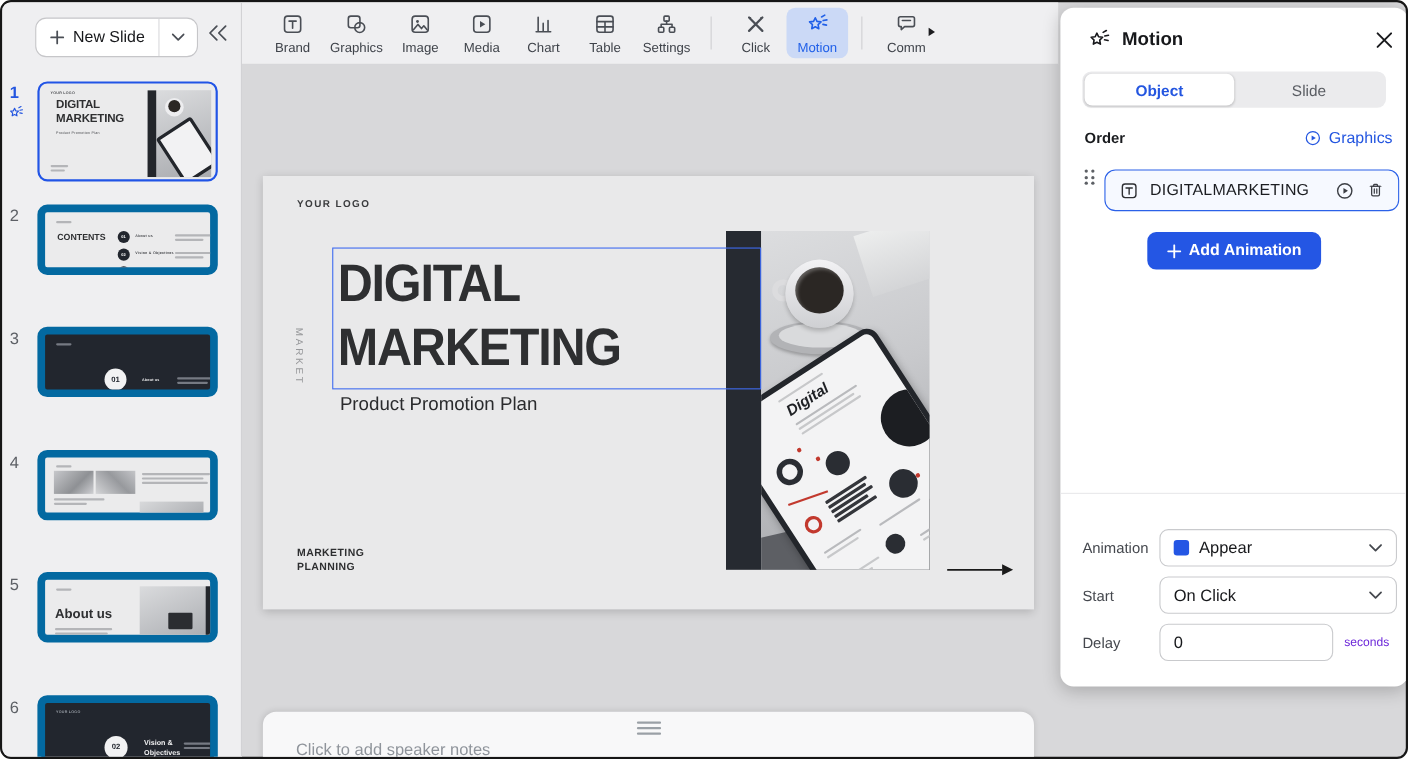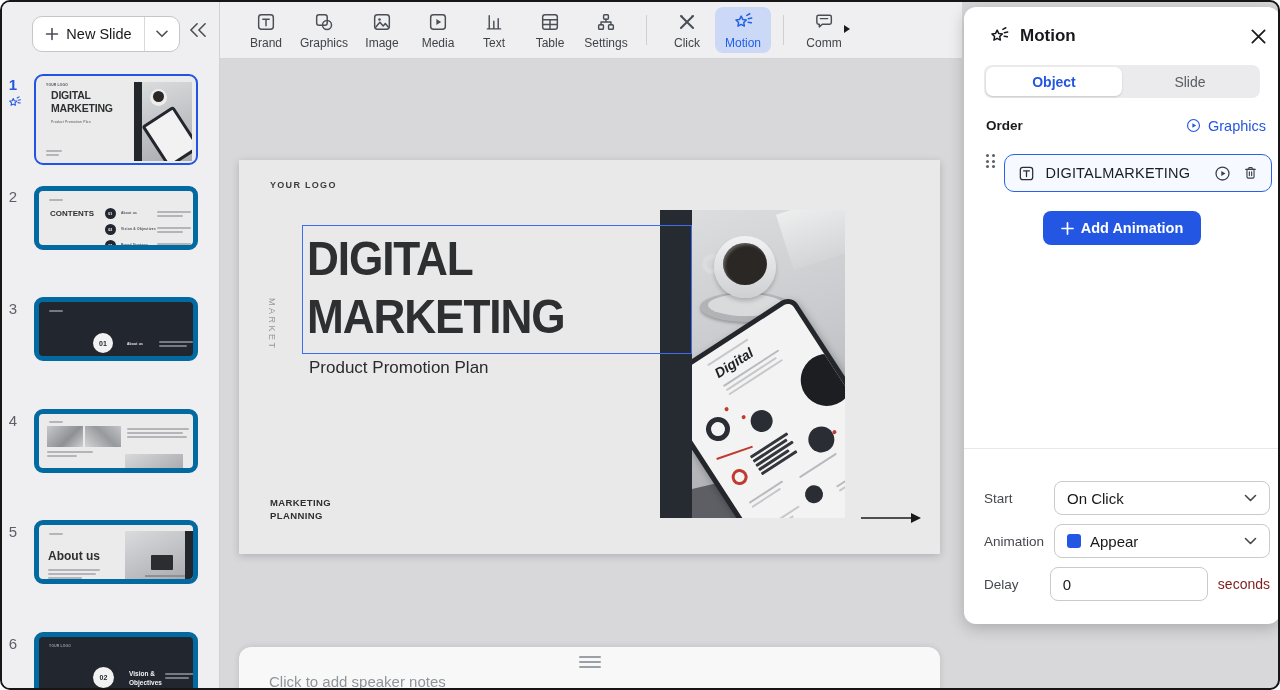--- a/index.html
+++ b/index.html
@@ -14,21 +14,21 @@
   .sidebar{position:absolute;left:0;top:0;width:218px;height:100%;background:#efeff1;border-right:1px solid #d2d2d5;}
   .new-slide{position:absolute;left:30px;top:14px;width:148px;height:36px;background:#fff;border:1px solid #c6c6c9;
     border-radius:10px;display:flex;align-items:center;overflow:hidden;}
   .new-slide .main{flex:1;display:flex;align-items:center;justify-content:center;gap:7px;font-size:14.5px;font-weight:500;color:#17181b;height:100%;cursor:pointer;}
   .new-slide .split{width:1px;height:100%;background:#d9d9dc;}
   .new-slide .dd{width:34px;height:100%;display:flex;align-items:center;justify-content:center;cursor:pointer;}
   .collapse{position:absolute;left:186px;top:20px;cursor:pointer;}
   .num{position:absolute;left:0;width:22px;text-align:center;font-size:15px;color:#5d6066;}
   .num.sel{color:#2456e0;font-weight:700;}
   .badge{position:absolute;left:5px;}
-  .thumb{position:absolute;left:32px;width:164px;height:64px;background:#ebebec;border:5px solid #0369a1;border-radius:9px;overflow:hidden;cursor:pointer;}
+  .thumb{position:absolute;left:32px;width:164px;height:64px;background:#ebebec;border:7px solid #0369a1;border-radius:9px;overflow:hidden;cursor:pointer;}
   .thumb.dark{background:#22262e;}
   .thumb.sel{border:2px solid #2154e6;}
   .b{position:absolute;height:2px;background:#b4b5b8;border-radius:1px;}
   .bw{background:#767a83;}
   .micro{position:absolute;font-size:6px;transform-origin:0 0;transform:scale(.55);color:#4a4c50;font-weight:700;letter-spacing:.4px;white-space:nowrap;}
   .micro.onDark{color:#9aa0a8;}
   .tnum{display:flex;align-items:center;justify-content:center;border-radius:50%;background:#22262e;color:#fff;position:absolute;}
   .tnum span{font-size:6px;transform:scale(.6);font-weight:700;}
   .tnum.onDark{background:#f2f2f3;color:#22262e;}
 
@@ -83,21 +83,21 @@
   .set-lbl{font-size:13.5px;font-weight:700;color:#191b1e;}
   .srow{display:flex;align-items:center;margin-top:9px;}
   .srow:first-of-type{margin-top:14px;}
   .srow .rl{width:70px;font-size:13.5px;color:#45484e;}
   .select{flex:1;height:34px;border:1px solid #c9cacd;border-radius:8px;background:#fff;display:flex;align-items:center;
     padding:0 12px;gap:9px;cursor:pointer;}
   .select .val{font-size:15px;color:#17181b;flex:1;}
   .swatch{width:14px;height:14px;border-radius:3px;background:#2456e4;}
   .delay-input{width:158px;height:34px;border:1px solid #c9cacd;border-radius:8px;padding:0 12px;font-size:15px;color:#17181b;
     font-family:"Liberation Sans",sans-serif;outline:none;}
-  .sec{margin-left:10px;font-size:14px;color:#7f1d1d;}
+  .sec{margin-left:10px;font-size:11px;color:#6d28d9;}
 </style>
 </head>
 <body>
 
 <div class="screen">
 
   <div class="sidebar">
     <div class="new-slide">
       <div class="main">
         <svg width="14" height="14" viewBox="0 0 14 14" class="ic">
@@ -266,21 +266,21 @@
       <svg width="22" height="22" viewBox="0 0 24 24" class="ic">
           <rect x="4" y="4" width="16" height="16" rx="3"></rect>
           <path d="M10.2 8.8v6.4l5.3-3.2z" fill="#4a4e55" stroke="none"></path>
         </svg>
       <span class="lbl">Media</span>
     </div>
     <div class="titem">
       <svg width="22" height="22" viewBox="0 0 24 24" class="ic">
           <path d="M4.8 19.5h14.4M6.8 19.5V5.2M11.8 19.5v-8.3M16.6 19.5V8.4"></path>
         </svg>
-      <span class="lbl">Text</span>
+      <span class="lbl">Chart</span>
     </div>
     <div class="titem">
       <svg width="22" height="22" viewBox="0 0 24 24" class="ic">
           <rect x="4" y="4" width="16" height="16" rx="2.5"></rect>
           <path d="M4 9.5h16M4 14.7h16M12 9.5V20"></path>
         </svg>
       <span class="lbl">Table</span>
     </div>
     <div class="titem">
       <svg width="22" height="22" viewBox="0 0 24 24" class="ic">
@@ -459,41 +459,41 @@
           </svg>
         <span>Add Animation</span>
       </button>
     </div>
 
     <div class="p-divider"></div>
 
     <div class="p-settings">
 
       <div class="srow">
-        <span class="rl">Start</span>
-        <div class="select">
-          <span class="val">On Click</span>
-          <svg width="13" height="9" viewBox="0 0 13 9" class="ic" style="stroke:#45484e;">
-              <path d="M1.5 1.5l5 5 5-5"></path>
-            </svg>
-        </div>
-      </div>
-
-      <div class="srow">
         <span class="rl">Animation</span>
         <div class="select">
           <span class="swatch"></span>
           <span class="val">Appear</span>
           <svg width="13" height="9" viewBox="0 0 13 9" class="ic" style="stroke:#45484e;">
               <path d="M1.5 1.5l5 5 5-5"></path>
             </svg>
         </div>
       </div>
 
       <div class="srow">
+        <span class="rl">Start</span>
+        <div class="select">
+          <span class="val">On Click</span>
+          <svg width="13" height="9" viewBox="0 0 13 9" class="ic" style="stroke:#45484e;">
+              <path d="M1.5 1.5l5 5 5-5"></path>
+            </svg>
+        </div>
+      </div>
+
+      <div class="srow">
         <span class="rl">Delay</span>
         <input class="delay-input" type="text" value="0" style="">
         <span class="sec">seconds</span>
       </div>
     </div>
   </div>
 
 </div>
 
 </body></html>

